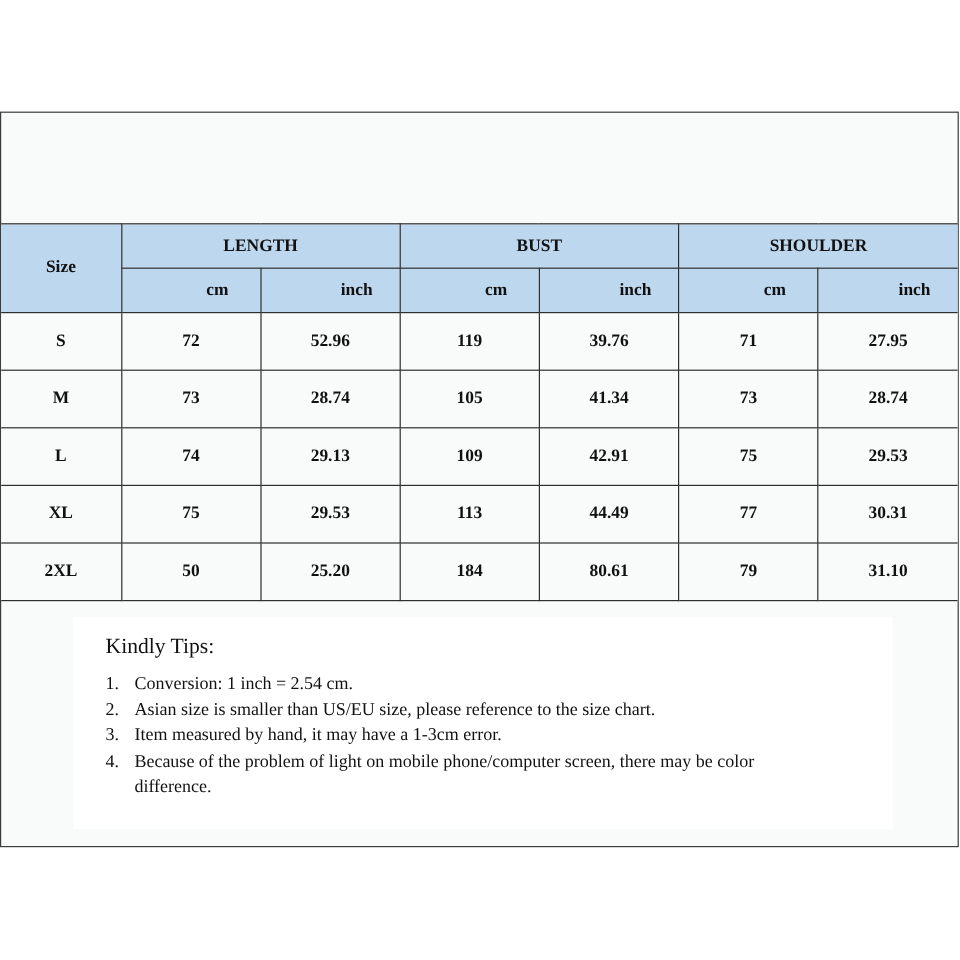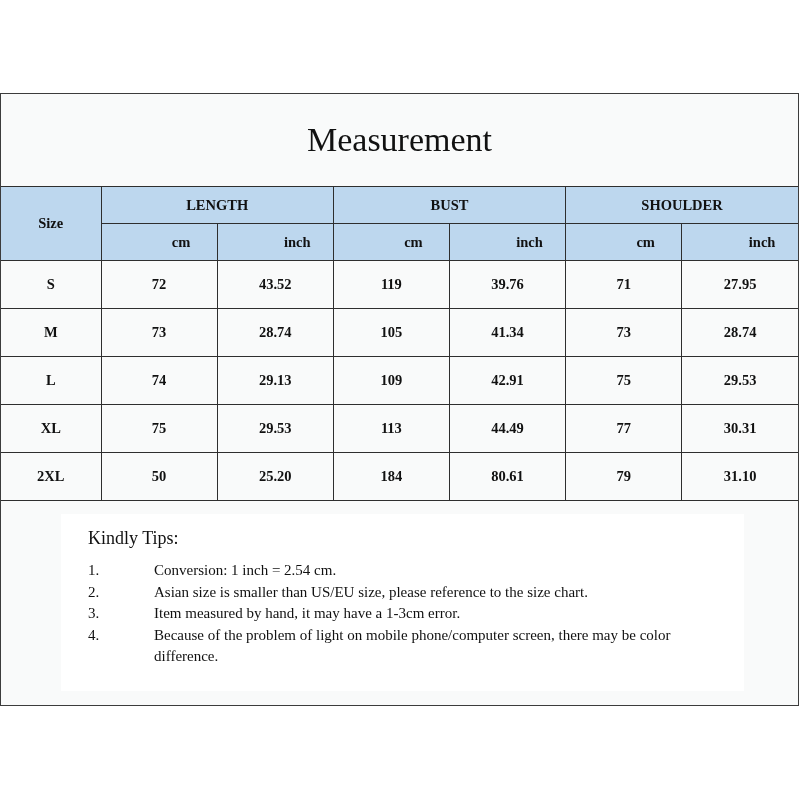--- a/index.html
+++ b/index.html
@@ -21,27 +21,26 @@
   table.sizes tr td:first-child { border-left: none; }
   table.sizes tr td:last-child { border-right: none; }
   table.sizes tr.h1 td { border-top: 1.5px solid #2e2e2e; }
   .tips { position: absolute; left: 60px; top: 420px; width: 683px; height: 177px;
           background: #ffffff; text-decoration: underline; }
   .tips-title { position: absolute; left: 27px; top: 14px; font-size: 18px; }
   .tips ol { position: absolute; left: 27px; top: 46px; margin: 0; padding: 0;
              list-style: none; font-size: 15px; line-height: 21.5px; width: 600px; }
   .tips li { display: flex; }
   .tips li .num { width: 24px; flex: none; }
-  .tips li .txt { flex: 1; margin-left: 42px; }
+  .tips li .txt { flex: 1; }
 </style>
 </head>
 <body>
 
 <div class="frame">
-  <div class="title">Measurement</div>
 
   <table class="sizes">
     <colgroup>
       <col style="width:100px">
         <col>
         <col>
         <col>
         <col>
         <col>
         <col>
@@ -57,21 +56,21 @@
       <td>cm</td>
       <td>inch</td>
       <td>cm</td>
       <td>inch</td>
       <td>cm</td>
       <td>inch</td>
     </tr>
     <tr class="row">
       <td>S</td>
       <td>72</td>
-      <td>43.52</td>
+      <td>52.96</td>
       <td>119</td>
       <td>39.76</td>
       <td>71</td>
       <td>27.95</td>
     </tr>
     <tr class="row">
       <td>M</td>
       <td>73</td>
       <td>28.74</td>
       <td>105</td>

